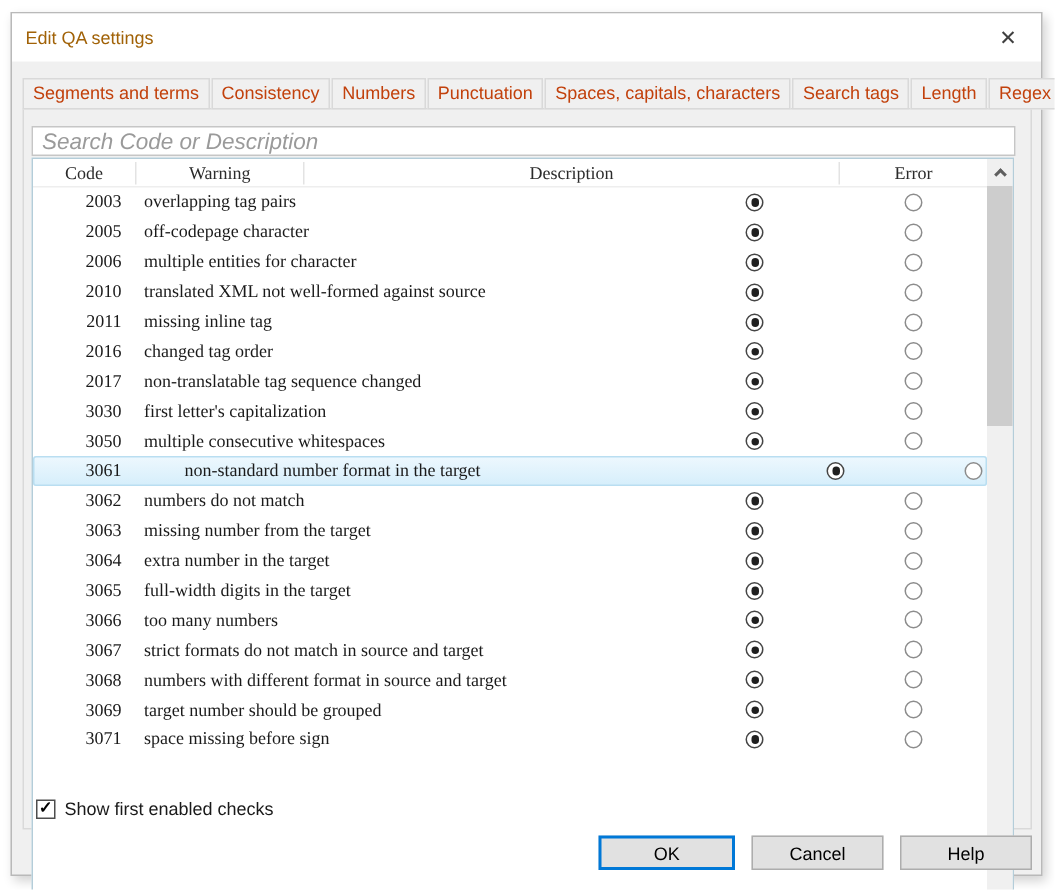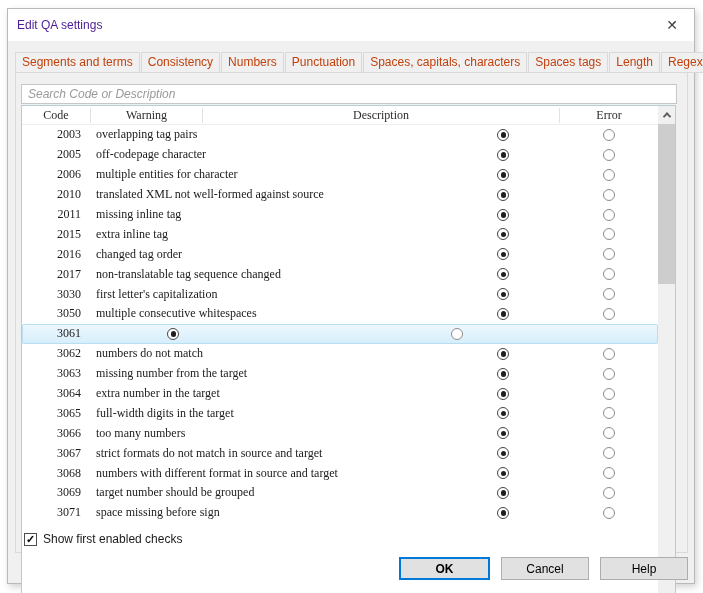--- a/index.html
+++ b/index.html
@@ -13,21 +13,21 @@
   .dialog {
     position: absolute; left: 7px; top: 8px; width: 688px; height: 576px;
     background: #f0f0f0; border: 1px solid #b9b9b9;
     box-shadow: 2px 3px 7px rgba(0,0,0,0.18);
   }
   
   .titlebar {
     height: 32px; background: #ffffff; display: flex; align-items: center;
     padding-left: 9px; position: relative;
   }
-  .titlebar .title { font-size: 12px; color: #4c1d95; }
+  .titlebar .title { font-size: 12px; color: #a16207; }
   .close-btn {
     position: absolute; right: 8px; top: 3px; width: 28px; height: 26px;
     display: flex; align-items: center; justify-content: center;
   }
   .close-btn .glyph { font-size: 14px; color: #404040; line-height: 1; }
   
   .tabstrip {
     position: absolute; left: 7px; top: 40px; height: 24px;
     display: flex; align-items: flex-end; z-index: 3; white-space: nowrap;
   }
@@ -41,21 +41,21 @@
   }
   .tab.highlighted { outline: 3px solid #efb00e; }
   .tabpage {
     position: absolute; left: 7px; top: 63px; width: 673px; height: 481px;
     border: 1px solid #d9d9d9; background: #f0f0f0;
   }
   
   .search {
     position: absolute; left: 5px; top: 11px; width: 656px; height: 20px;
     border: 1px solid #c6c6c6; background: #fff; padding: 0 6px;
-    font-family: "Liberation Sans", sans-serif; font-size: 12px; color: #333;
+    font-family: "Liberation Sans", sans-serif; font-size: 15px; color: #333;
     outline: none;
   }
   .search::placeholder { color: #9a9a9a; font-style: italic; }
   
   .table {
     position: absolute; left: 5px; top: 32px; width: 655px; height: 518px;
     background: #fff; border: 1px solid #b4cdd9; font-family: Liberation Serif, serif;
   }
   .thead {
     display: flex; height: 19px; align-items: center; color: #2b2b2b;
@@ -111,41 +111,41 @@
     font-size: 11px; font-weight: bold; color: #000; line-height: 1;
   }
   .checklabel { margin-left: 6px; color: #1a1a1a; }
   
   .btnrow { position: absolute; right: 6px; top: 548px; display: flex; gap: 11px; }
   .btn {
     width: 88px; height: 23px; background: #e1e1e1; border: 1px solid #adadad;
     display: flex; align-items: center; justify-content: center; color: #000;
     font-family: "Liberation Sans", sans-serif; font-size: 12px;
   }
-  .btn.default { width: 91px; border: 2px solid #0078d7; font-weight: bold; }
+  .btn.default { width: 91px; border: 2px solid #0078d7; }
 </style>
 </head>
 <body>
 
 <div class="dialog">
 
   <div class="titlebar">
     <span class="title">Edit QA settings</span>
     <div class="close-btn">
       <span class="glyph">✕</span>
     </div>
   </div>
 
   <div class="tabstrip">
       <div class="tab">Segments and terms</div>
       <div class="tab">Consistency</div>
       <div class="tab">Numbers</div>
       <div class="tab">Punctuation</div>
       <div class="tab">Spaces, capitals, characters</div>
-      <div class="tab">Spaces tags</div>
+      <div class="tab">Search tags</div>
       <div class="tab">Length</div>
       <div class="tab">Regex</div>
       <div class="tab active highlighted">Severity</div>
     </div>
 
   <div class="tabpage">
 
     <input class="search" type="text" placeholder="Search Code or Description" style="">
 
     <div class="table">
@@ -200,30 +200,20 @@
     <span class="c-code">2011</span>
     <span class="c-desc">missing inline tag</span>
     <span class="c-warn">
               <span class="radio checked"></span>
             </span>
     <span class="c-err">
               <span class="radio"></span>
             </span>
   </div>
           <div class="trow">
-    <span class="c-code">2015</span>
-    <span class="c-desc">extra inline tag</span>
-    <span class="c-warn">
-              <span class="radio checked"></span>
-            </span>
-    <span class="c-err">
-              <span class="radio"></span>
-            </span>
-  </div>
-          <div class="trow">
     <span class="c-code">2016</span>
     <span class="c-desc">changed tag order</span>
     <span class="c-warn">
               <span class="radio checked"></span>
             </span>
     <span class="c-err">
               <span class="radio"></span>
             </span>
   </div>
           <div class="trow">
@@ -251,20 +241,21 @@
     <span class="c-desc">multiple consecutive whitespaces</span>
     <span class="c-warn">
               <span class="radio checked"></span>
             </span>
     <span class="c-err">
               <span class="radio"></span>
             </span>
   </div>
           <div class="trow selected">
     <span class="c-code">3061</span>
+    <span class="c-desc">non-standard number format in the target</span>
     <span class="c-warn">
               <span class="radio checked"></span>
             </span>
     <span class="c-err">
               <span class="radio"></span>
             </span>
   </div>
           <div class="trow">
     <span class="c-code">3062</span>
     <span class="c-desc">numbers do not match</span>

